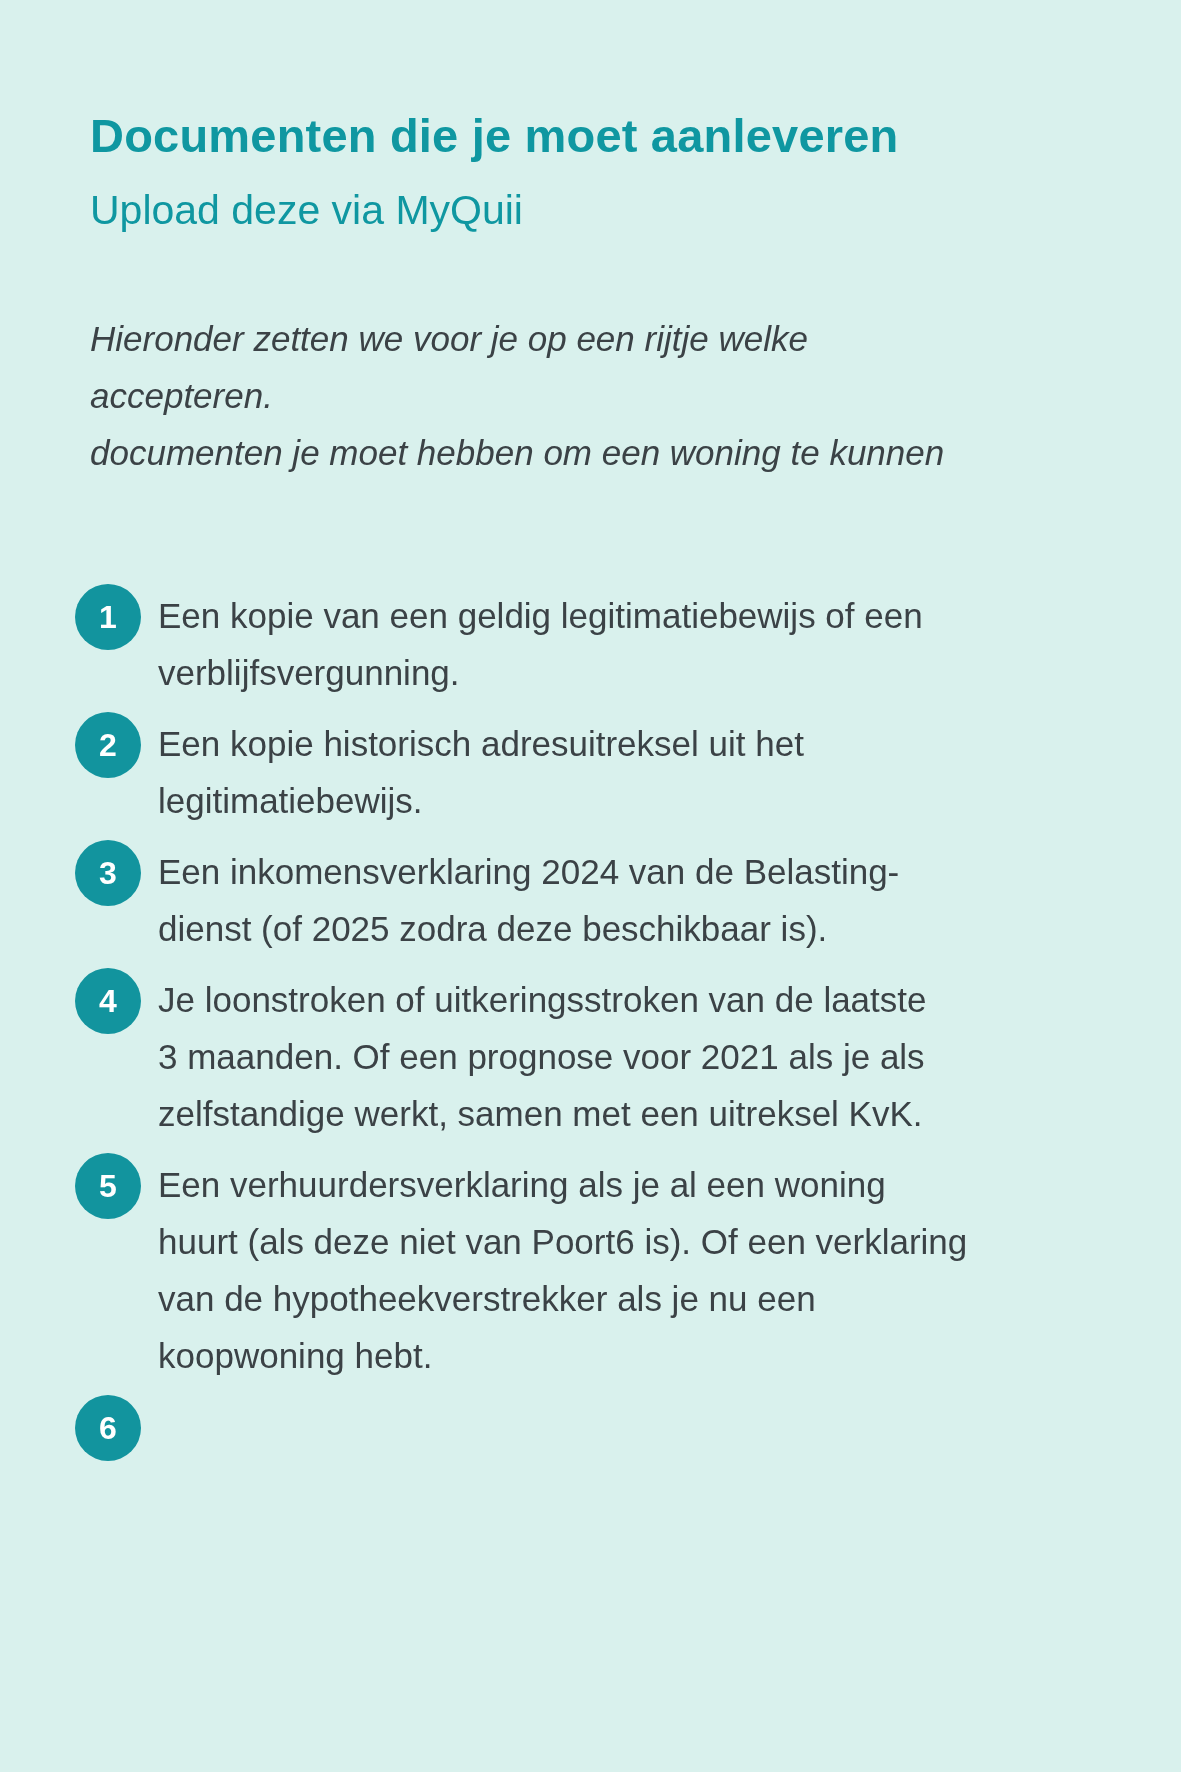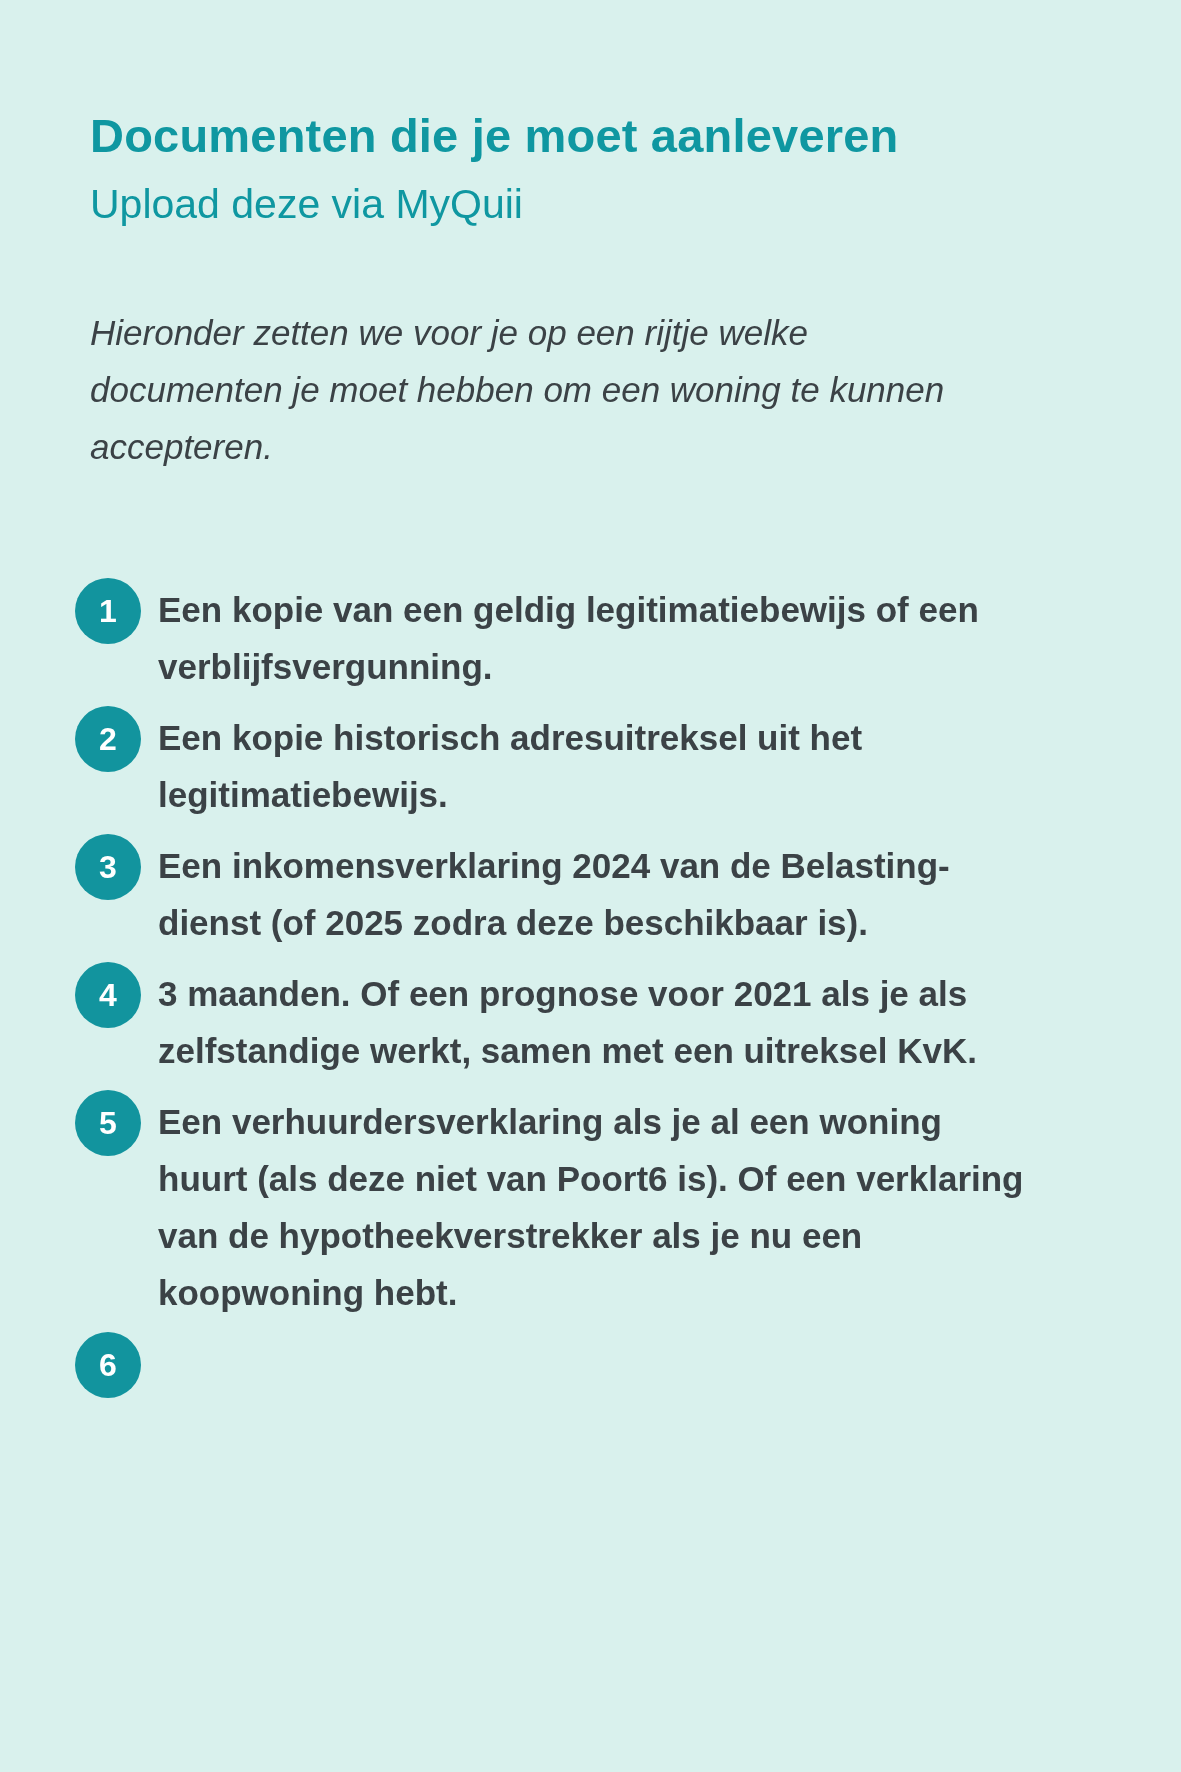--- a/index.html
+++ b/index.html
@@ -31,21 +31,21 @@
   .page-title {
     margin: 0;
     font-size: 47px;
     line-height: 52px;
     font-weight: 700;
     letter-spacing: 0.2px;
     color: var(--accent-color);
     white-space: nowrap;
   }
   .page-subtitle {
-    margin: 18px 0 0 0;
+    margin: 24px 0 0 0;
     font-size: 41px;
     line-height: 48px;
     font-weight: 400;
     color: var(--accent-color);
     white-space: nowrap;
   }
   .intro {
     margin-top: 76px;
     font-size: 35px;
     line-height: 57px;
@@ -80,35 +80,35 @@
   }
   .badge span {
     color: var(--badge-number-color);
     font-size: 32px;
     font-weight: 700;
     line-height: 1;
   }
   .item-text {
     font-size: 35px;
     line-height: 57px;
-    font-weight: 700;
+    font-weight: 400;
   }
 </style>
 </head>
 <body>
 
 <div class="page">
 
   <h1 class="page-title">Documenten die je moet aanleveren</h1>
   <h2 class="page-subtitle">Upload deze via MyQuii</h2>
 
   <div class="intro">
     <span class="line">Hieronder zetten we voor je op een rijtje welke</span>
+    <span class="line">accepteren.</span>
     <span class="line">documenten je moet hebben om een woning te kunnen</span>
-    <span class="line">accepteren.</span>
   </div>
 
   <div class="doc-list">
 
     <div class="doc-item">
       <div class="badge">
         <span>1</span>
       </div>
       <div class="item-text">
         <span class="tline">Een kopie van een geldig legitimatiebewijs of een</span>
@@ -134,20 +134,21 @@
         <span class="tline">Een inkomensverklaring 2024 van de Belasting-</span>
         <span class="tline">dienst (of 2025 zodra deze beschikbaar is).</span>
       </div>
     </div>
 
     <div class="doc-item">
       <div class="badge">
         <span>4</span>
       </div>
       <div class="item-text">
+        <span class="tline">Je loonstroken of uitkeringsstroken van de laatste</span>
         <span class="tline">3 maanden. Of een prognose voor 2021 als je als</span>
         <span class="tline">zelfstandige werkt, samen met een uitreksel KvK.</span>
       </div>
     </div>
 
     <div class="doc-item">
       <div class="badge">
         <span>5</span>
       </div>
       <div class="item-text">

